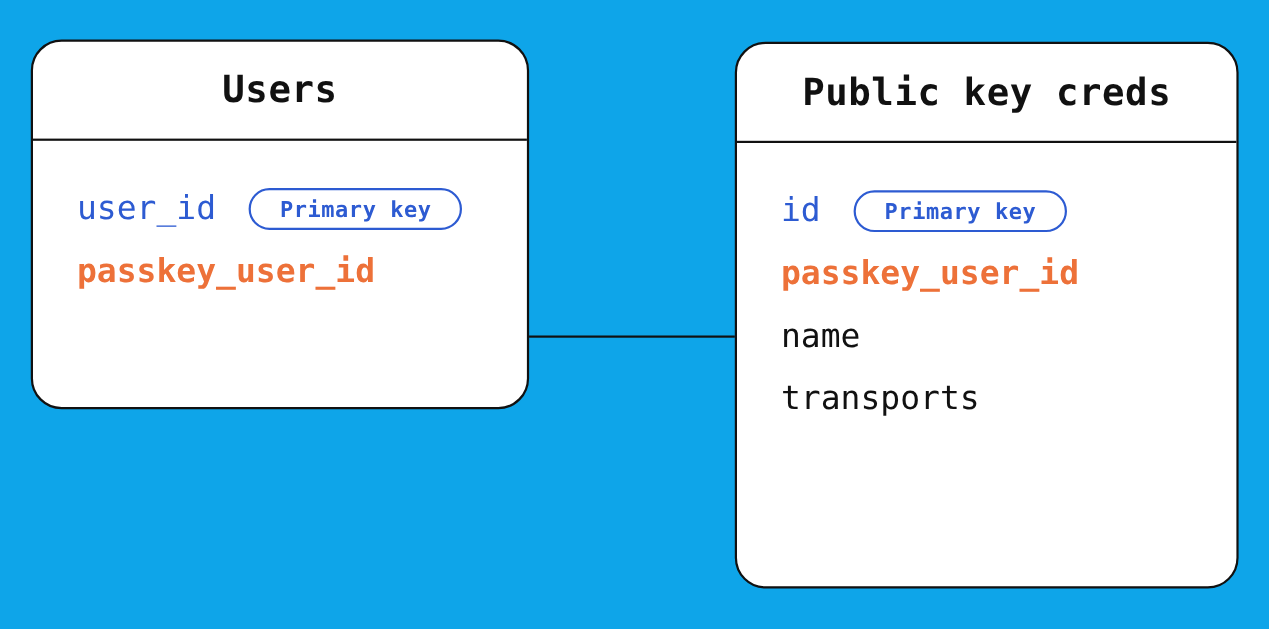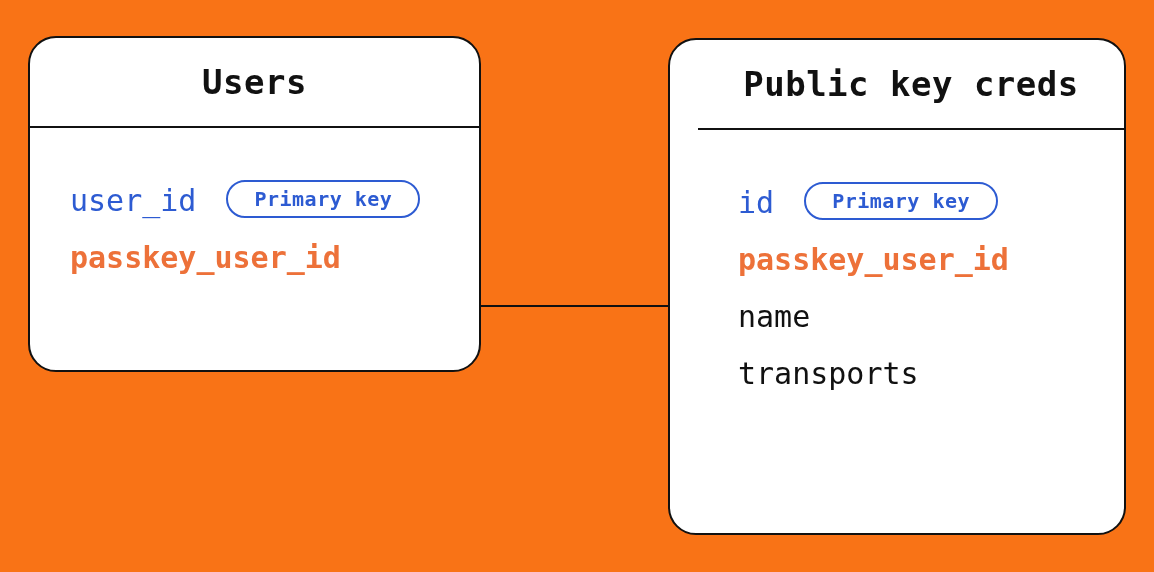--- a/index.html
+++ b/index.html
@@ -5,63 +5,62 @@
   html, body {
     margin: 0;
     padding: 0;
     background: #ffffff;
     font-family: "DejaVu Sans Mono", "Liberation Mono", monospace;
   }
   .canvas {
     position: relative;
     width: 1154px;
     height: 572px;
-    background: #f97316;
+    background: #0ea5e9;
     overflow: hidden;
   }
   .entity {
     position: absolute;
     box-sizing: border-box;
     border: 2px solid #111111;
     border-radius: 28px;
     background: #ffffff;
   }
   .entity-users {
     left: 28px;
     top: 36px;
     width: 453px;
     height: 336px;
   }
   .entity-pkc {
     left: 668px;
     top: 38px;
     width: 458px;
     height: 497px;
-    padding-left: 28px;
   }
   .entity-header {
     box-sizing: border-box;
     height: 90px;
     border-bottom: 2px solid #111111;
     display: flex;
     align-items: center;
     justify-content: center;
     font-size: 34px;
     font-weight: bold;
     color: #111111;
     letter-spacing: 0.5px;
   }
   .entity-body {
     box-sizing: border-box;
     padding: 33px 24px 0 40px;
   }
   .field-row {
     height: 57px;
     display: flex;
-    align-items: flex-end;
+    align-items: center;
     font-size: 30px;
     color: #111111;
     white-space: nowrap;
   }
   .field-primary { color: #2d5bd2; }
   .field-foreign { color: #ed7139; font-weight: bold; }
   .badge {
     box-sizing: border-box;
     margin-left: 30px;
     height: 38px;

